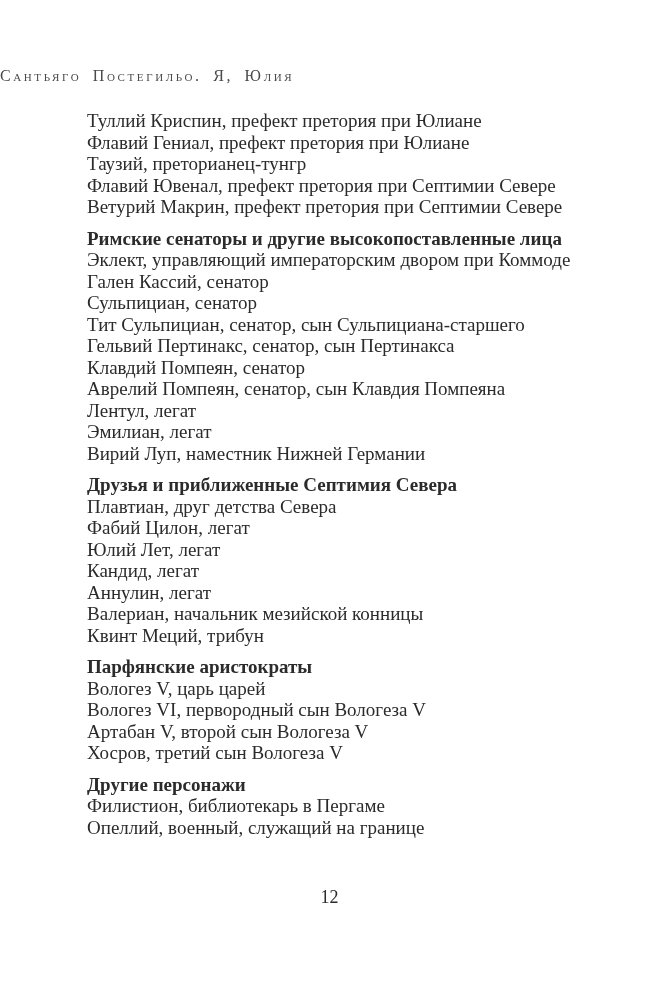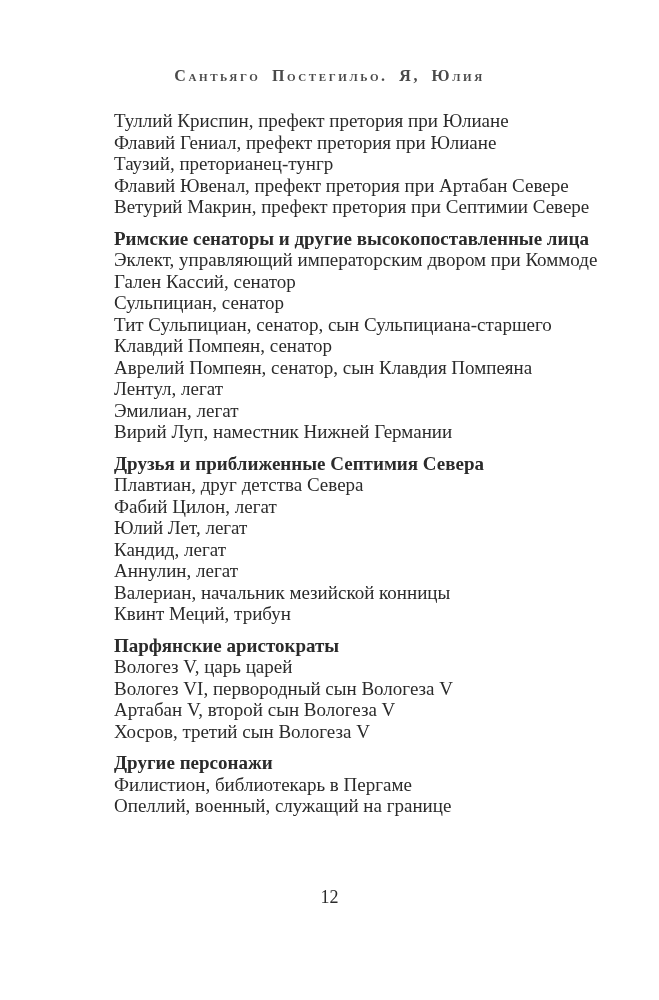--- a/index.html
+++ b/index.html
@@ -19,33 +19,33 @@
     width: 659px;
     height: 1000px;
     background: var(--bg);
     overflow: hidden;
   }
   .running-head {
     position: absolute;
     top: 67px;
     left: 0;
     width: 100%;
-    text-align: center;
+    text-align: left;
     font-size: 16px;
     line-height: 17px;
-    font-weight: bold;
+    font-weight: normal;
     font-variant: small-caps;
     letter-spacing: 2.6px;
     word-spacing: 5px;
     color: var(--head-text);
   }
   .content {
     position: absolute;
     top: 110px;
-    left: 114px;
+    left: 87px;
     right: 30px;
     color: var(--body-text);
   }
   .group { margin: 0; }
   .group + .group { margin-top: 10px; }
   .group-heading {
     font-size: 19px;
     line-height: 21.5px;
     font-weight: bold;
     white-space: nowrap;
@@ -73,29 +73,30 @@
 <body>
 
 <div class="page">
   <header class="running-head">Сантьяго Постегильо. Я, Юлия</header>
 
   <main class="content">
       <section class="group">
         <p class="character-line">Туллий Криспин, префект претория при Юлиане</p>
         <p class="character-line">Флавий Гениал, префект претория при Юлиане</p>
         <p class="character-line">Таузий, преторианец-тунгр</p>
-        <p class="character-line">Флавий Ювенал, префект претория при Артабан Севере</p>
+        <p class="character-line">Флавий Ювенал, префект претория при Септимии Севере</p>
         <p class="character-line">Ветурий Макрин, префект претория при Септимии Севере</p>
       </section>
       <section class="group">
         <h2 class="group-heading">Римские сенаторы и другие высокопоставленные лица</h2>
         <p class="character-line">Эклект, управляющий императорским двором при Коммоде</p>
         <p class="character-line">Гален Кассий, сенатор</p>
         <p class="character-line">Сульпициан, сенатор</p>
         <p class="character-line">Тит Сульпициан, сенатор, сын Сульпициана-старшего</p>
+        <p class="character-line">Гельвий Пертинакс, сенатор, сын Пертинакса</p>
         <p class="character-line">Клавдий Помпеян, сенатор</p>
         <p class="character-line">Аврелий Помпеян, сенатор, сын Клавдия Помпеяна</p>
         <p class="character-line">Лентул, легат</p>
         <p class="character-line">Эмилиан, легат</p>
         <p class="character-line">Вирий Луп, наместник Нижней Германии</p>
       </section>
       <section class="group">
         <h2 class="group-heading">Друзья и приближенные Септимия Севера</h2>
         <p class="character-line">Плавтиан, друг детства Севера</p>
         <p class="character-line">Фабий Цилон, легат</p>

